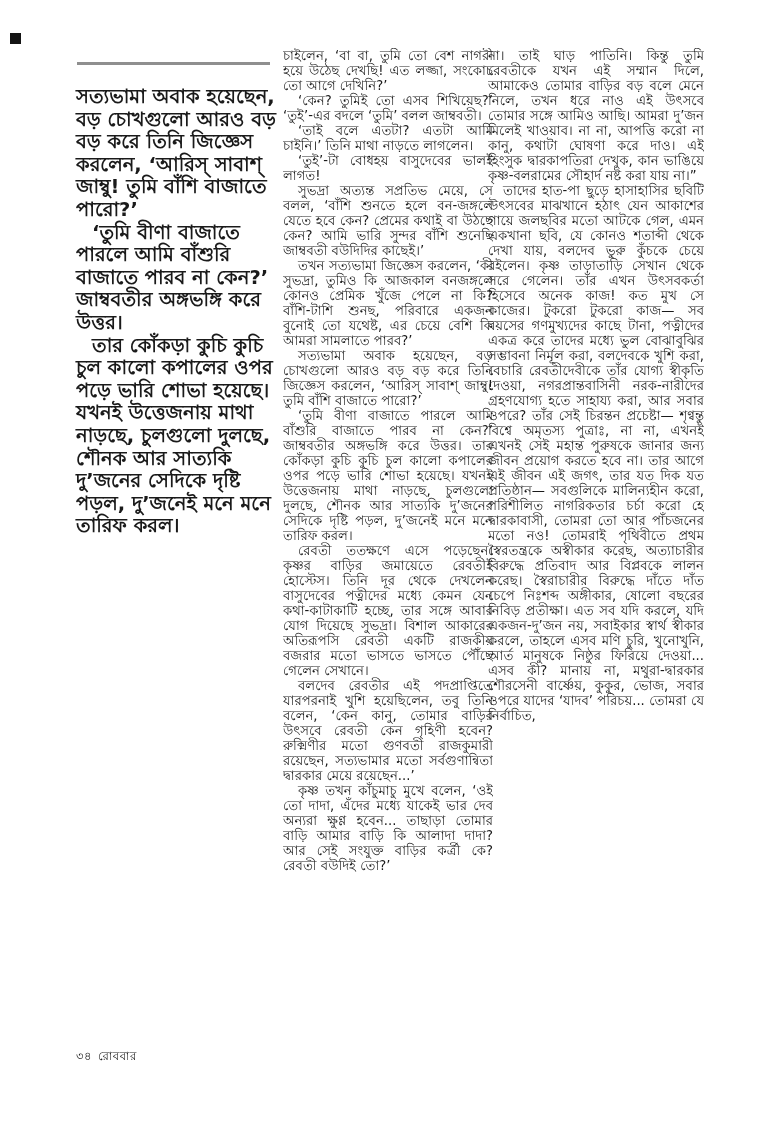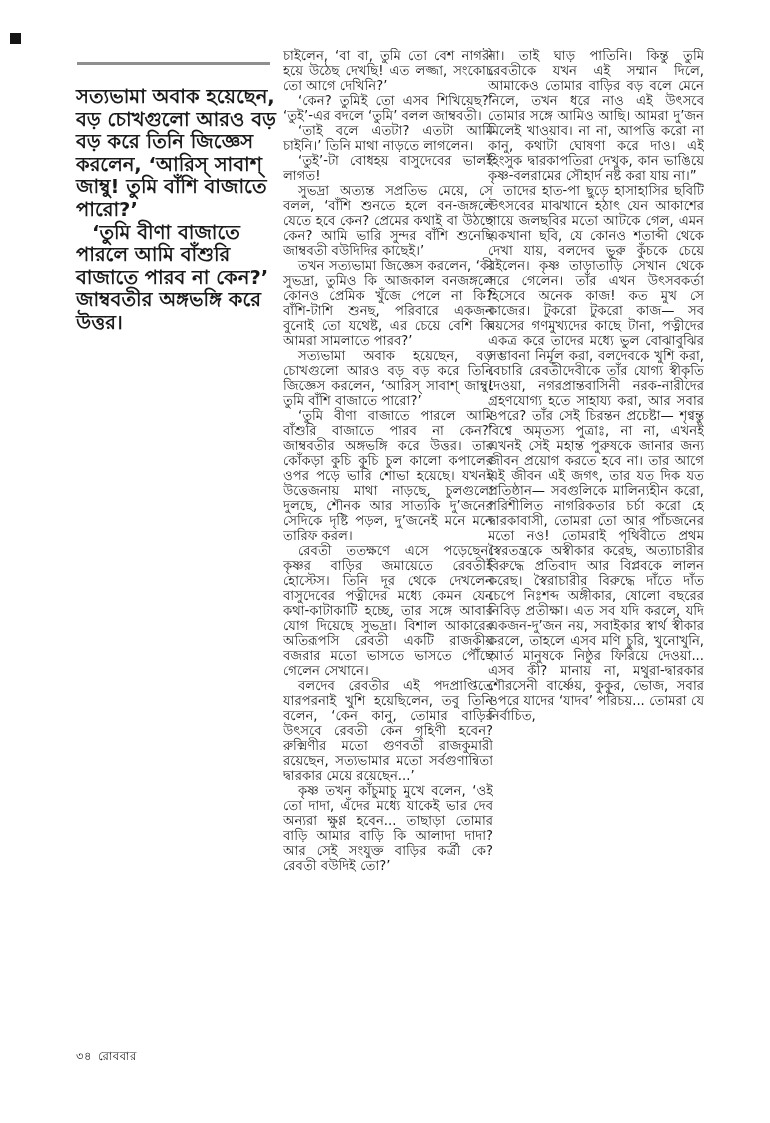--- a/index.html
+++ b/index.html
@@ -63,20 +63,21 @@
 
 <div class="page">
 
   <div class="corner-mark"></div>
 
   <div class="divider-rule"></div>
 
   <div class="pull-quote">
     <p>সত্যভামা অবাক হয়েছেন, বড় চোখগুলো আরও বড় বড় করে তিনি জিজ্ঞেস করলেন, ‘আরিস্ সাবাশ্ জাম্বু! তুমি বাঁশি বাজাতে পারো?’</p>
     <p class="indent">‘তুমি বীণা বাজাতে পারলে আমি বাঁশুরি বাজাতে পারব না কেন?’ জাম্ববতীর অঙ্গভঙ্গি করে উত্তর।</p>
+    <p class="indent">তার কোঁকড়া কুচি কুচি চুল কালো কপালের ওপর পড়ে ভারি শোভা হয়েছে। যখনই উত্তেজনায় মাথা নাড়ছে, চুলগুলো দুলছে, শৌনক আর সাত্যকি দু’জনের সেদিকে দৃষ্টি পড়ল, দু’জনেই মনে মনে তারিফ করল।</p>
   </div>
 
   <div class="body-col col-middle">
     <p>চাইলেন, ‘বা বা, তুমি তো বেশ নাগরী হয়ে উঠেছ দেখছি! এত লজ্জা, সংকোচ তো আগে দেখিনি?’</p>
     <p class="indent">‘কেন? তুমিই তো এসব শিখিয়েছ?’ ‘তুই’-এর বদলে ‘তুমি’ বলল জাম্ববতী।</p>
     <p class="indent">‘তাই বলে এতটা? এতটা আমি চাইনি।’ তিনি মাথা নাড়তে লাগলেন।</p>
     <p class="indent">‘তুই’-টা বোধহয় বাসুদেবের ভালই লাগত!</p>
     <p class="indent">সুভদ্রা অত্যন্ত সপ্রতিভ মেয়ে, সে বলল, ‘বাঁশি শুনতে হলে বন-জঙ্গলে যেতে হবে কেন? প্রেমের কথাই বা উঠছে কেন? আমি ভারি সুন্দর বাঁশি শুনেছি জাম্ববতী বউদিদির কাছেই।’</p>
     <p class="indent">তখন সত্যভামা জিজ্ঞেস করলেন, ‘কী সুভদ্রা, তুমিও কি আজকাল বনজঙ্গলে কোনও প্রেমিক খুঁজে পেলে না কি? বাঁশি-টাশি শুনছ, পরিবারে একজন বুনোই তো যথেষ্ট, এর চেয়ে বেশি কি আমরা সামলাতে পারব?’</p>
     <p class="indent">সত্যভামা অবাক হয়েছেন, বড় চোখগুলো আরও বড় বড় করে তিনি জিজ্ঞেস করলেন, ‘আরিস্ সাবাশ্ জাম্বু! তুমি বাঁশি বাজাতে পারো?’</p>

